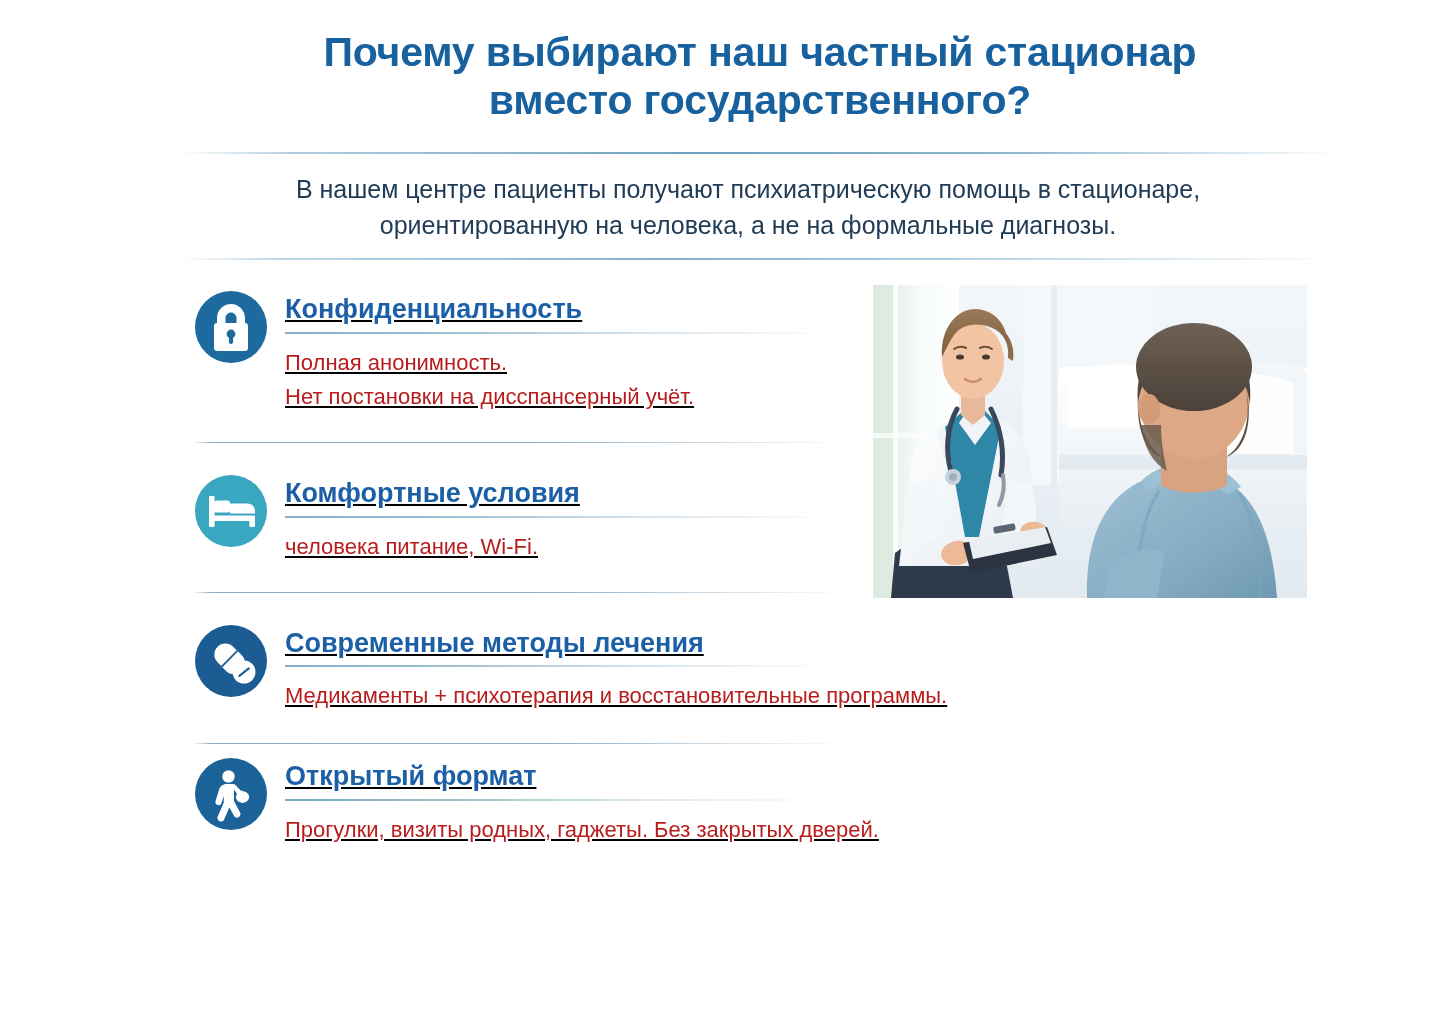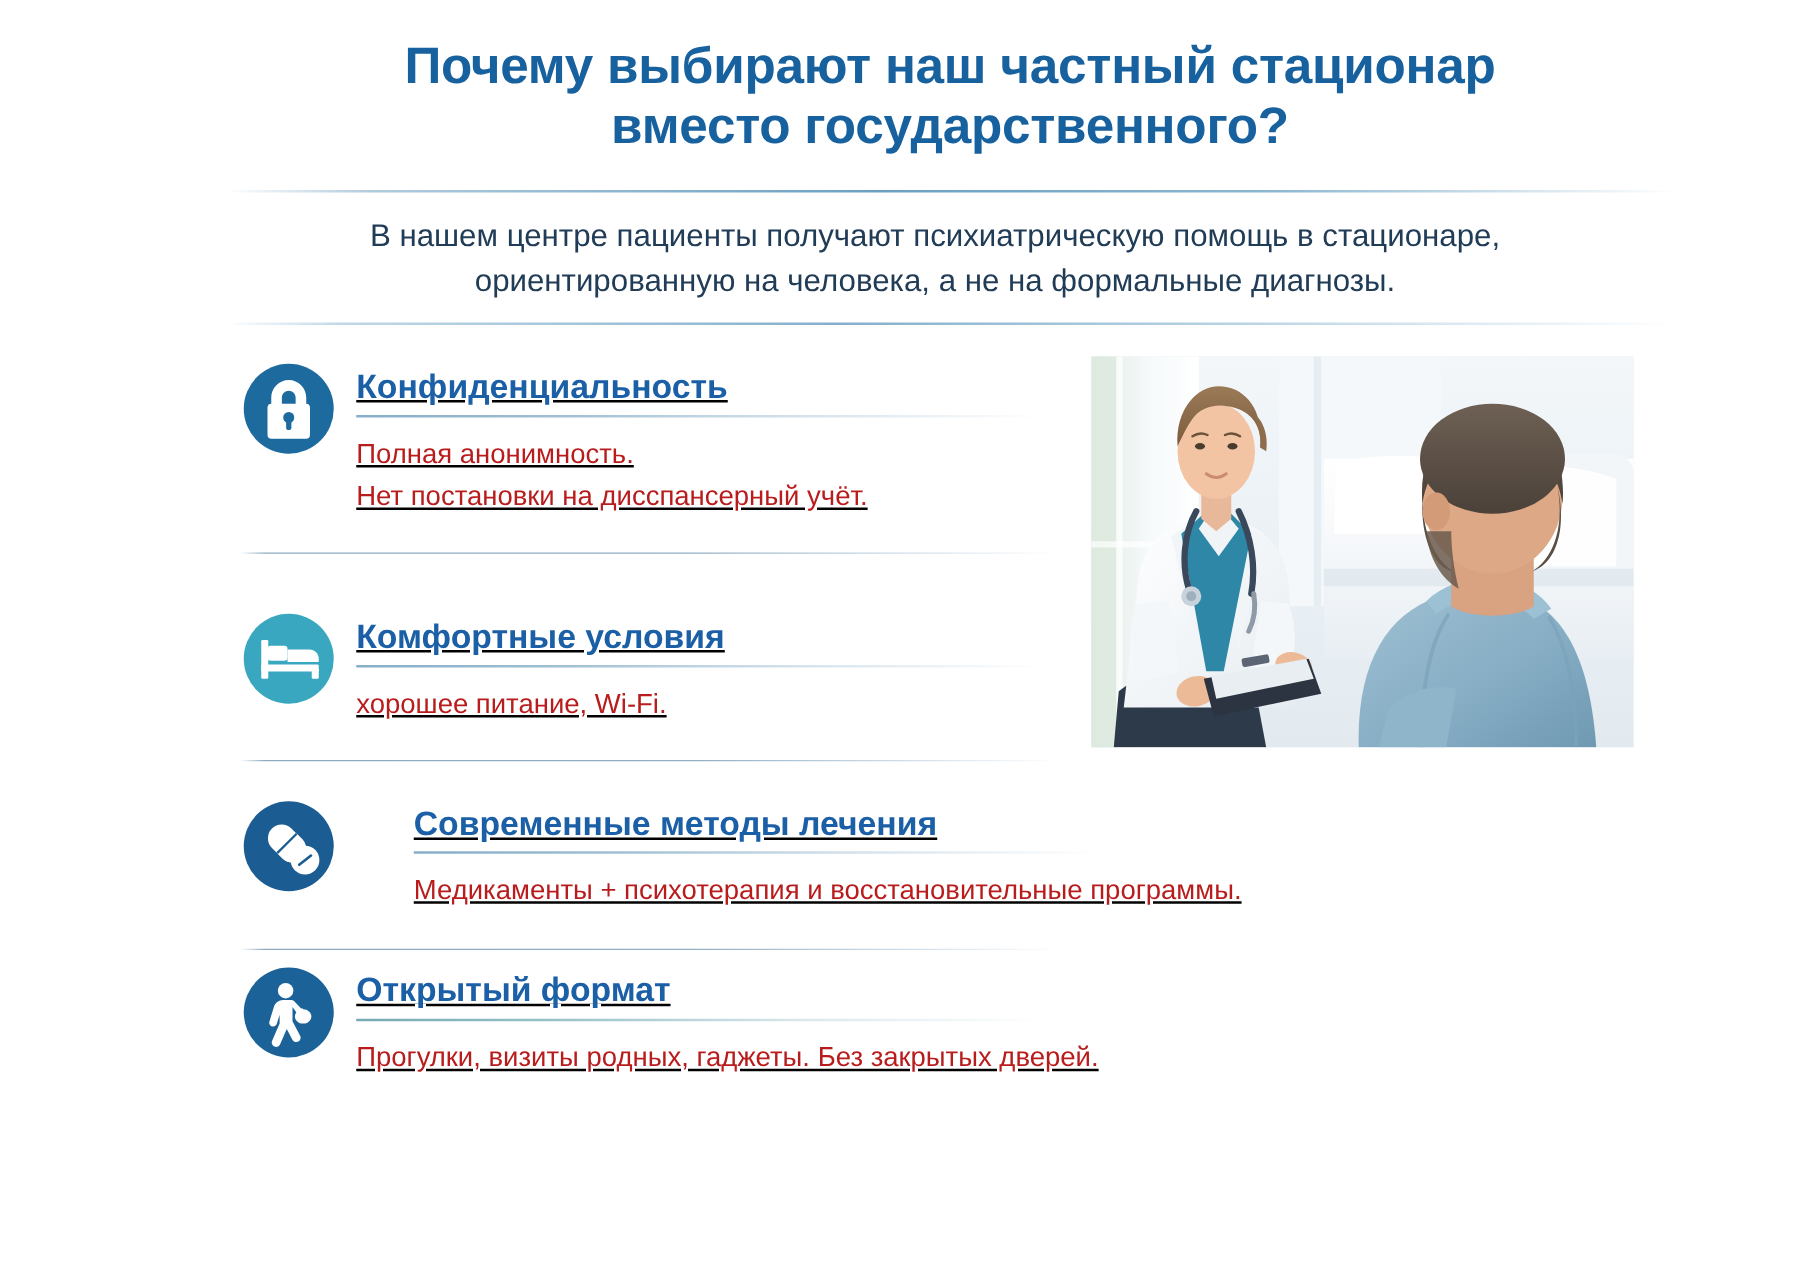--- a/index.html
+++ b/index.html
@@ -200,42 +200,42 @@
       <div class="feature-body">
         <div class="feature-heading">Конфиденциальность</div>
         <div class="heading-rule"></div>
         <div class="feature-text">
           <div class="tline">Полная анонимность.</div>
           <div class="tline">Нет постановки на дисспансерный учёт.</div>
         </div>
       </div>
     </div>
 
-    <div class="feature" style="padding-top:46px;padding-bottom:28px;">
+    <div class="feature" style="padding-top:30px;padding-bottom:28px;">
       <div class="feature-sep" style="top:0;"></div>
       <div class="icon-wrap">
         <svg viewBox="0 0 78 78" xmlns="http://www.w3.org/2000/svg">
           <circle cx="39" cy="39" r="36" fill="#3aa7c0"></circle>
           <rect x="17" y="24" width="5.6" height="31" rx="1" fill="#ffffff"></rect>
           <rect x="22" y="28.5" width="16" height="12" rx="2.6" fill="#ffffff"></rect>
           <path d="M38 31.5h17.5c4.1 0 7.5 3.3 7.5 7.5v2.6H38z" fill="#ffffff"></path>
           <rect x="17" y="43.5" width="46" height="5.6" rx="1" fill="#ffffff"></rect>
           <rect x="57.4" y="47" width="5.6" height="8" rx="1" fill="#ffffff"></rect>
         </svg>
       </div>
       <div class="feature-body">
         <div class="feature-heading">Комфортные условия</div>
         <div class="heading-rule"></div>
         <div class="feature-text">
-          <div class="tline">хорошее питание, Wi-Fi.</div>
+          <div class="tline">человека питание, Wi-Fi.</div>
         </div>
       </div>
     </div>
 
-    <div class="feature" style="padding-top:30px;padding-bottom:30px;gap:46px;">
+    <div class="feature" style="padding-top:30px;padding-bottom:30px;">
       <div class="feature-sep" style="top:0;"></div>
       <div class="icon-wrap">
         <svg viewBox="0 0 78 78" xmlns="http://www.w3.org/2000/svg">
           <circle cx="39" cy="39" r="36" fill="#1b5c93"></circle>
           <g transform="rotate(-45 39 34)">
             <rect x="25" y="18" width="22" height="34" rx="11" fill="#ffffff"></rect>
             <path d="M25 35h22v6c0 6.1-4.9 11-11 11s-11-4.9-11-11z" fill="#ffffff"></path>
             <rect x="25" y="34" width="22" height="1.8" fill="#1b5c93"></rect>
           </g>
           <circle cx="52" cy="50" r="11.5" fill="#ffffff"></circle>

